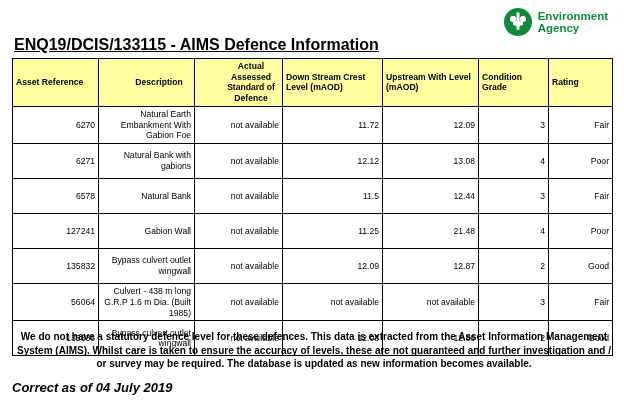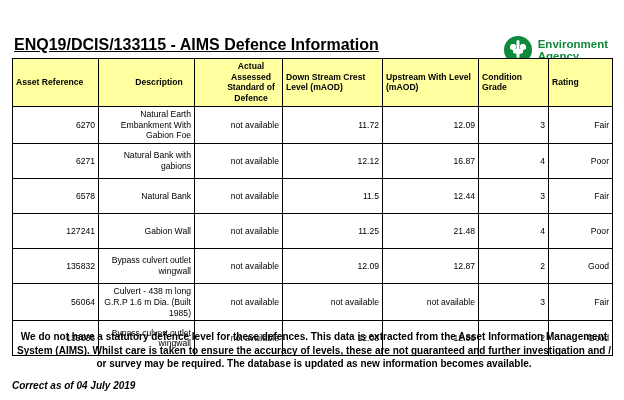--- a/index.html
+++ b/index.html
@@ -23,21 +23,20 @@
     padding: 0 10px;
   }
   
   .logo {
     position: absolute;
     top: 8px;
     right: 16px;
     display: flex;
     align-items: center;
     gap: 6px;
-    margin-top: 28px;
   }
   .logo-mark {
     width: 28px;
     height: 28px;
     border-radius: 50%;
     background: #0f8a3d;
     position: relative;
     flex: none;
   }
   .logo-mark::before {
@@ -135,21 +134,21 @@
     width: 604px;
     font-size: 10px;
     font-weight: bold;
     line-height: 1.35;
     text-align: center;
   }
   .correct {
     position: absolute;
     left: 12px;
     top: 380px;
-    font-size: 10px;
+    font-size: 13px;
     font-style: italic;
     font-weight: bold;
   }
 </style>
 </head>
 <body>
 
 <div class="page">
 
   <div class="logo">
@@ -192,21 +191,21 @@
           <td>11.72</td>
           <td>12.09</td>
           <td>3</td>
           <td>Fair</td>
         </tr>
         <tr>
           <td>6271</td>
           <td class="desc">Natural Bank with gabions</td>
           <td>not available</td>
           <td>12.12</td>
-          <td>16.87</td>
+          <td>13.08</td>
           <td>4</td>
           <td>Poor</td>
         </tr>
         <tr>
           <td>6578</td>
           <td class="desc">Natural Bank</td>
           <td>not available</td>
           <td>11.5</td>
           <td>12.44</td>
           <td>3</td>

